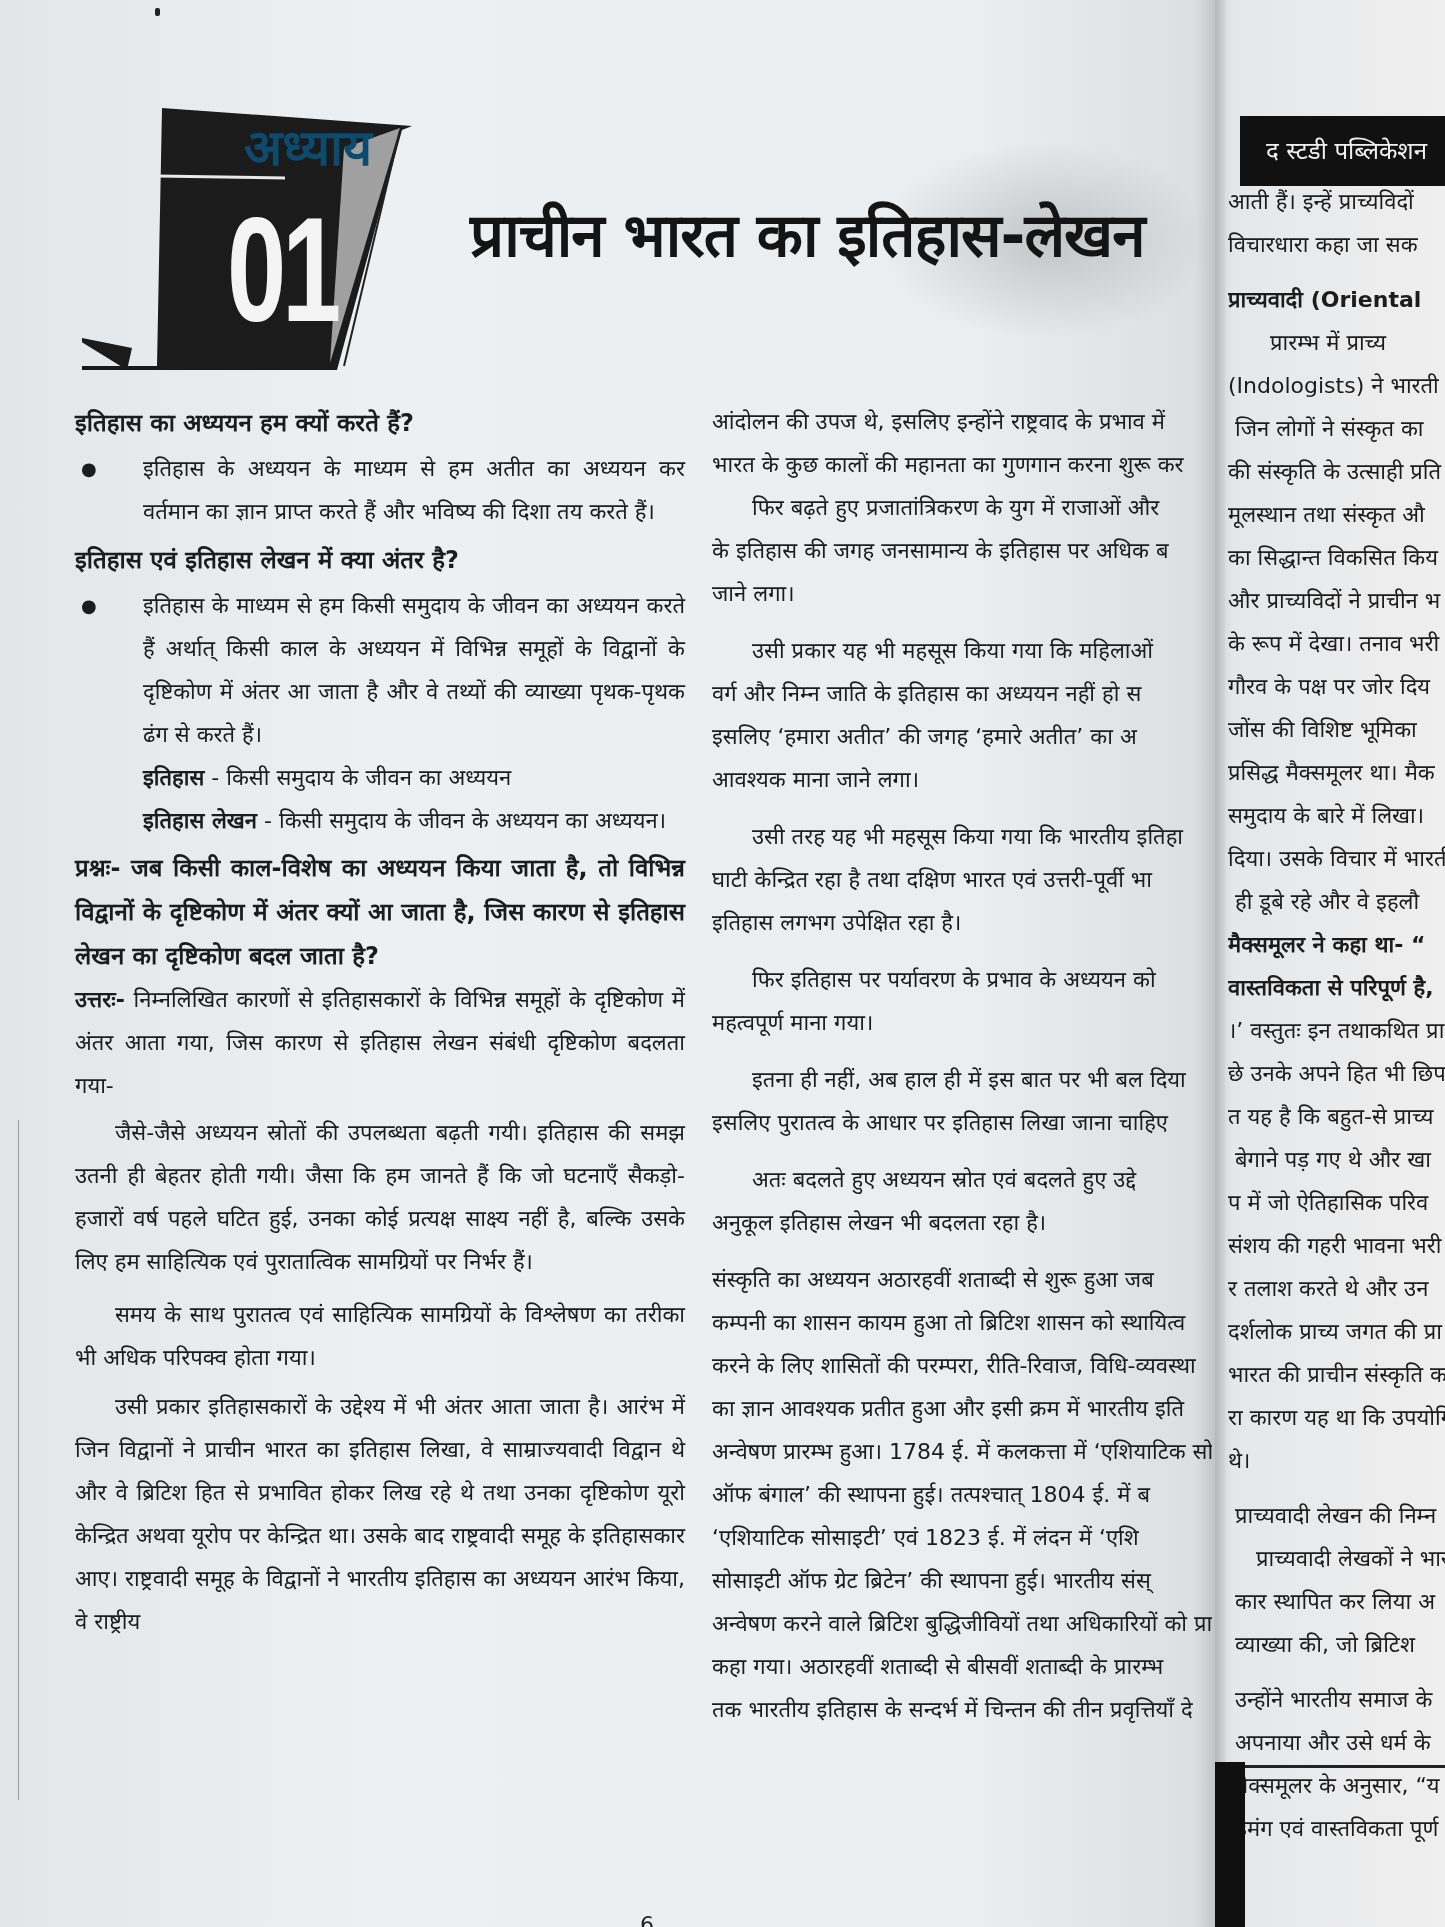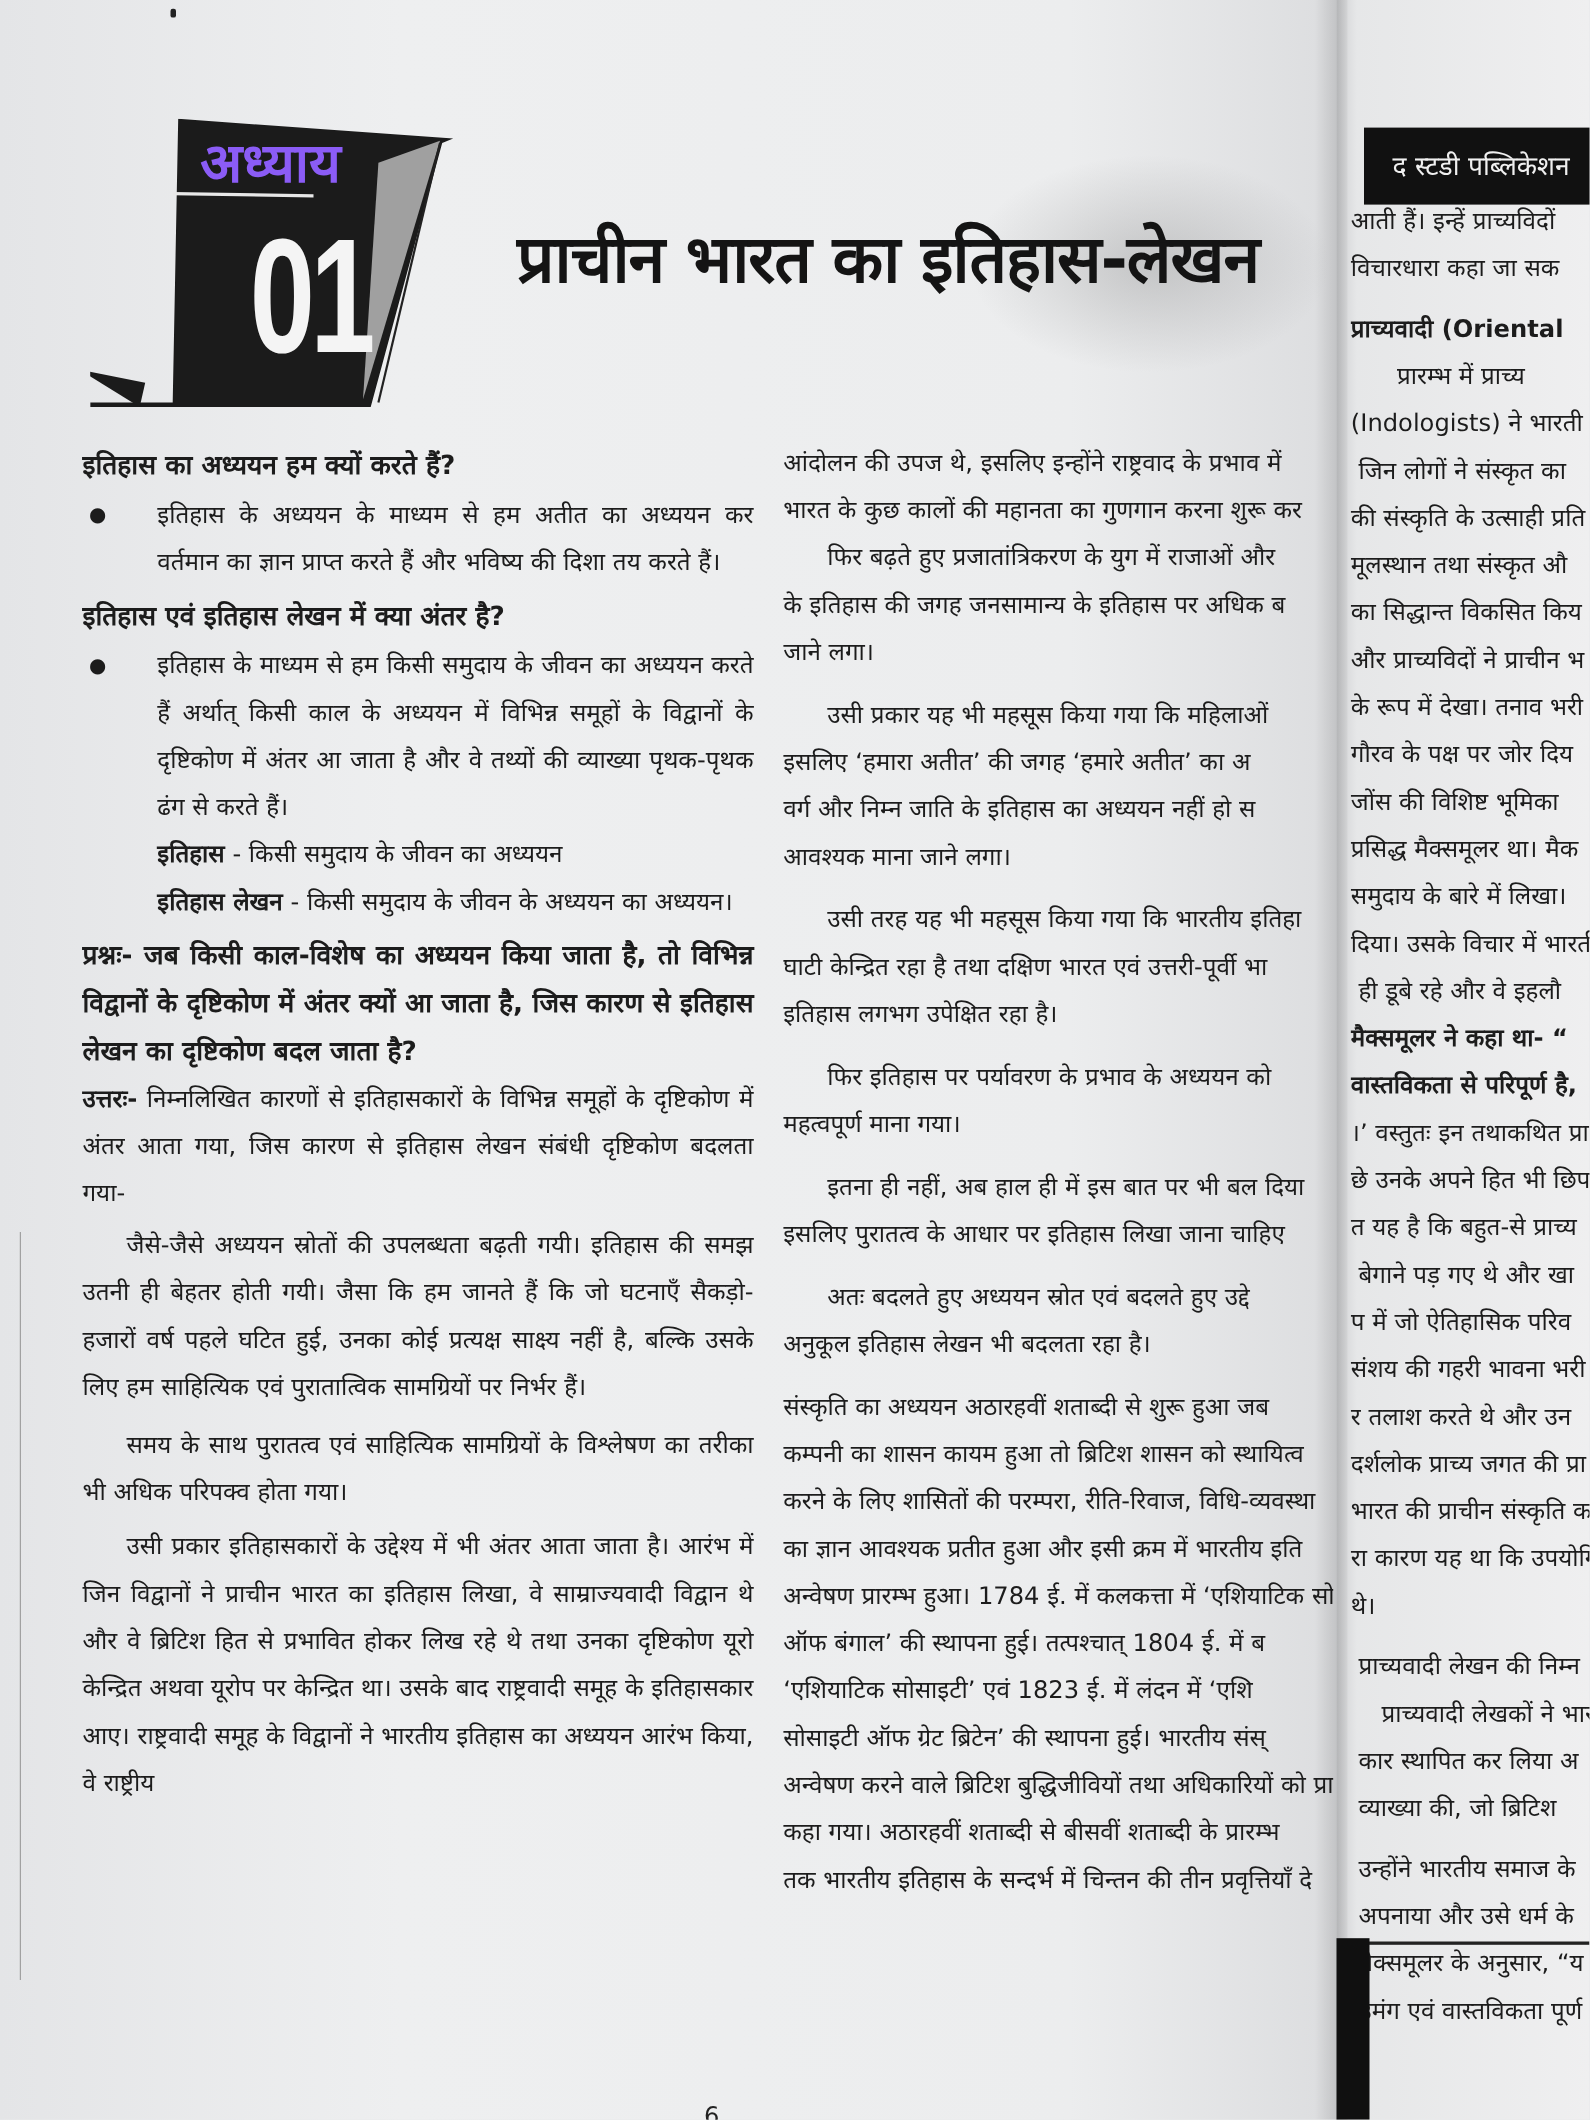--- a/index.html
+++ b/index.html
@@ -26,22 +26,22 @@
     position:absolute; left:18px; top:1120px; width:1px; height:680px; background:#9a9a9a;
   }
   
   .chapter-badge {
     position:absolute; left:82px; top:108px; width:330px; height:262px;
   }
   .badge-shape {
     position:absolute; left:0; top:0; width:330px; height:262px;
   }
   .badge-word {
-    position:absolute; left:100px; top:4px; width:190px; text-align:left;
-    color:#8b5cf6; font-family:"DejaVu Serif", serif; font-weight:bold; font-size:50px;
+    position:absolute; left:100px; top:4px; width:190px; text-align:right;
+    color:#0c4a6e; font-family:"DejaVu Serif", serif; font-weight:bold; font-size:50px;
   }
   .badge-num {
     position:absolute; left:105px; top:88px; width:190px; text-align:center;
     color:#f4f4f4; font-family:"Liberation Sans", sans-serif; font-weight:bold;
     font-size:148px; letter-spacing:-6px; transform:scaleX(0.72); line-height:1;
   }
   .chapter-title {
     position:absolute; left:470px; top:192px; font-size:60px; font-weight:bold;
     font-family:"DejaVu Sans", sans-serif; color:#141414; letter-spacing:-1px;
   }
@@ -133,22 +133,22 @@
 </div>
 
 <div class="col col-mid" id="mid-col">
     <span class="mid-line">आंदोलन की उपज थे, इसलिए इन्होंने राष्ट्रवाद के प्रभाव में</span>
     <span class="mid-line">भारत के कुछ कालों की महानता का गुणगान करना शुरू कर</span>
     <span class="mid-line" style="padding-left: 40px;">फिर बढ़ते हुए प्रजातांत्रिकरण के युग में राजाओं और</span>
     <span class="mid-line">के इतिहास की जगह जनसामान्य के इतिहास पर अधिक ब</span>
     <span class="mid-line">जाने लगा।</span>
     <div class="mid-gap"></div>
     <span class="mid-line" style="padding-left: 40px;">उसी प्रकार यह भी महसूस किया गया कि महिलाओं</span>
+    <span class="mid-line">वर्ग और निम्न जाति के इतिहास का अध्ययन नहीं हो स</span>
     <span class="mid-line">इसलिए ‘हमारा अतीत’ की जगह ‘हमारे अतीत’ का अ</span>
-    <span class="mid-line">वर्ग और निम्न जाति के इतिहास का अध्ययन नहीं हो स</span>
     <span class="mid-line">आवश्यक माना जाने लगा।</span>
     <div class="mid-gap"></div>
     <span class="mid-line" style="padding-left: 40px;">उसी तरह यह भी महसूस किया गया कि भारतीय इतिहा</span>
     <span class="mid-line">घाटी केन्द्रित रहा है तथा दक्षिण भारत एवं उत्तरी-पूर्वी भा</span>
     <span class="mid-line">इतिहास लगभग उपेक्षित रहा है।</span>
     <div class="mid-gap"></div>
     <span class="mid-line" style="padding-left: 40px;">फिर इतिहास पर पर्यावरण के प्रभाव के अध्ययन को</span>
     <span class="mid-line">महत्वपूर्ण माना गया।</span>
     <div class="mid-gap"></div>
     <span class="mid-line" style="padding-left: 40px;">इतना ही नहीं, अब हाल ही में इस बात पर भी बल दिया</span>

